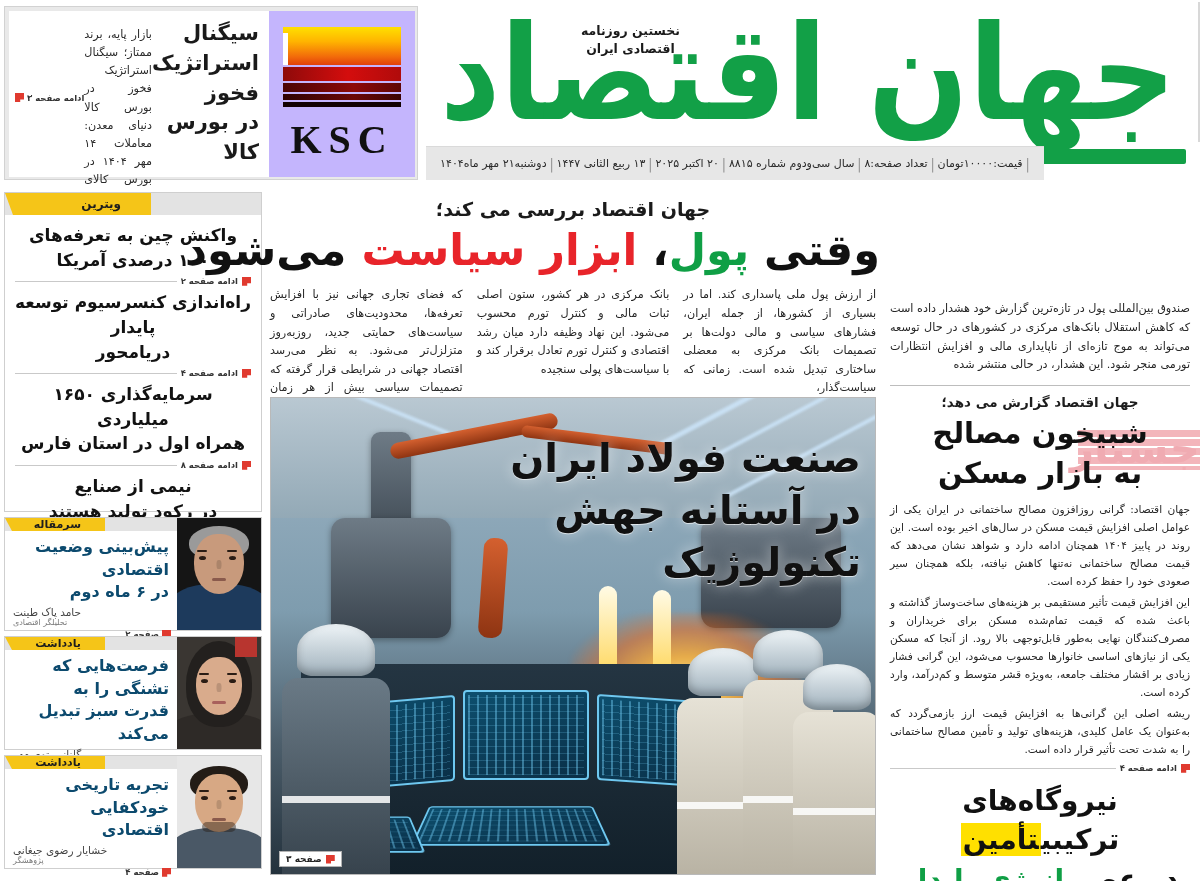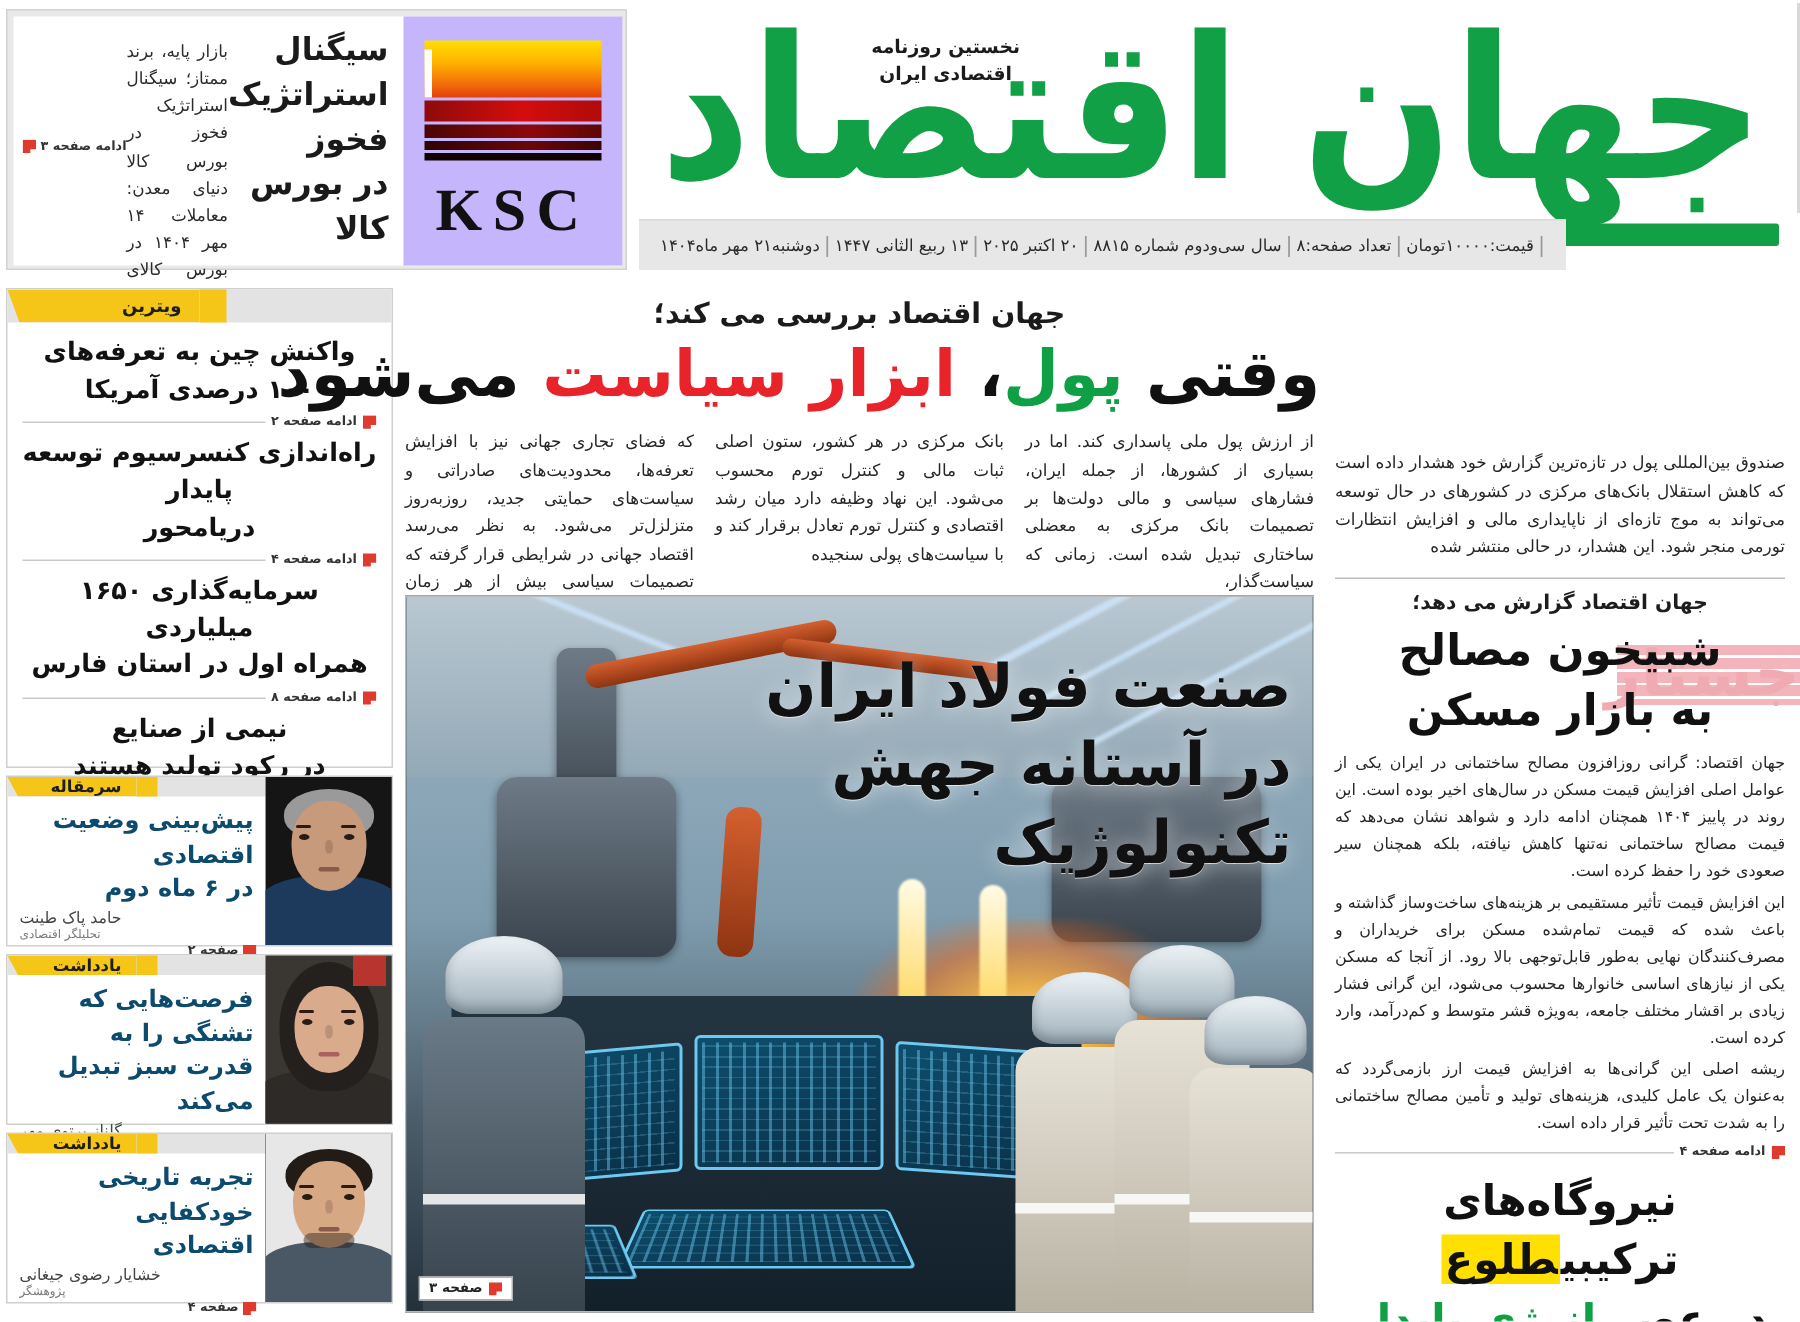--- a/index.html
+++ b/index.html
@@ -542,19 +542,19 @@
       <p>این افزایش قیمت تأثیر مستقیمی بر هزینه‌های ساخت‌وساز گذاشته و باعث شده که قیمت تمام‌شده مسکن برای خریداران و مصرف‌کنندگان نهایی به‌طور قابل‌توجهی بالا رود. از آنجا که مسکن یکی از نیازهای اساسی خانوارها محسوب می‌شود، این گرانی فشار زیادی بر اقشار مختلف جامعه، به‌ویژه قشر متوسط و کم‌درآمد، وارد کرده است.</p>
       <p>ریشه اصلی این گرانی‌ها به افزایش قیمت ارز بازمی‌گردد که به‌عنوان یک عامل کلیدی، هزینه‌های تولید و تأمین مصالح ساختمانی را به شدت تحت تأثیر قرار داده است.</p>
     </div>
     <div class="cont-line" style="margin-top:5px;">
       <span class="cont-rule"></span>
       <span class="cont-txt">ادامه صفحه ۴</span>
       <span class="flag"></span>
     </div>
 
     <div class="r-bottomhead">
-      <div><span class="hl-black"> نیروگاه‌های ترکیبی</span><span class="hl-yellow">طلوع</span></div>
+      <div><span class="hl-black"> نیروگاه‌های ترکیبی</span><span class="hl-yellow">تأمین</span></div>
       <div><span class="hl-black">در عصر </span><span class="hl-green">انرژی پایدار</span></div>
     </div>
 
   </div>
 
 </div>
 
 </body></html>

